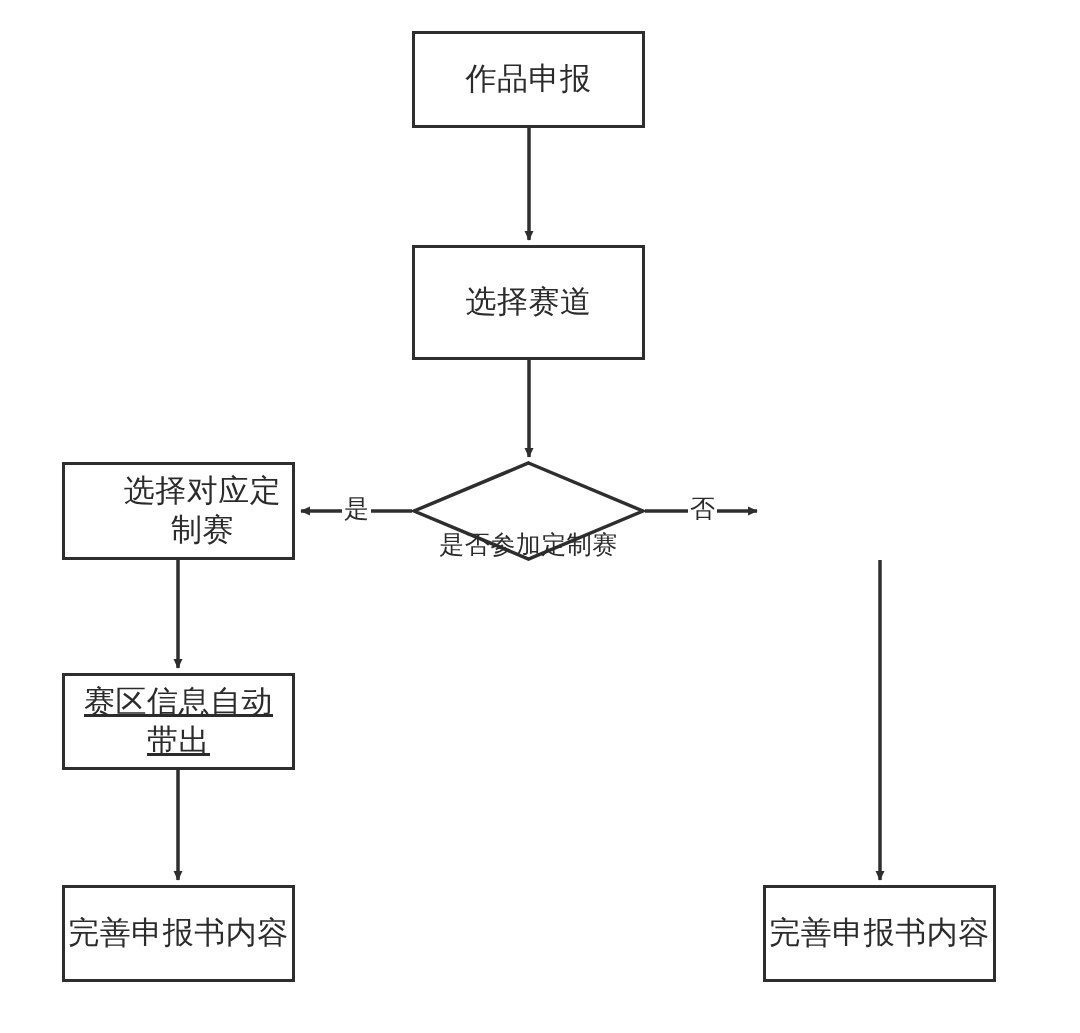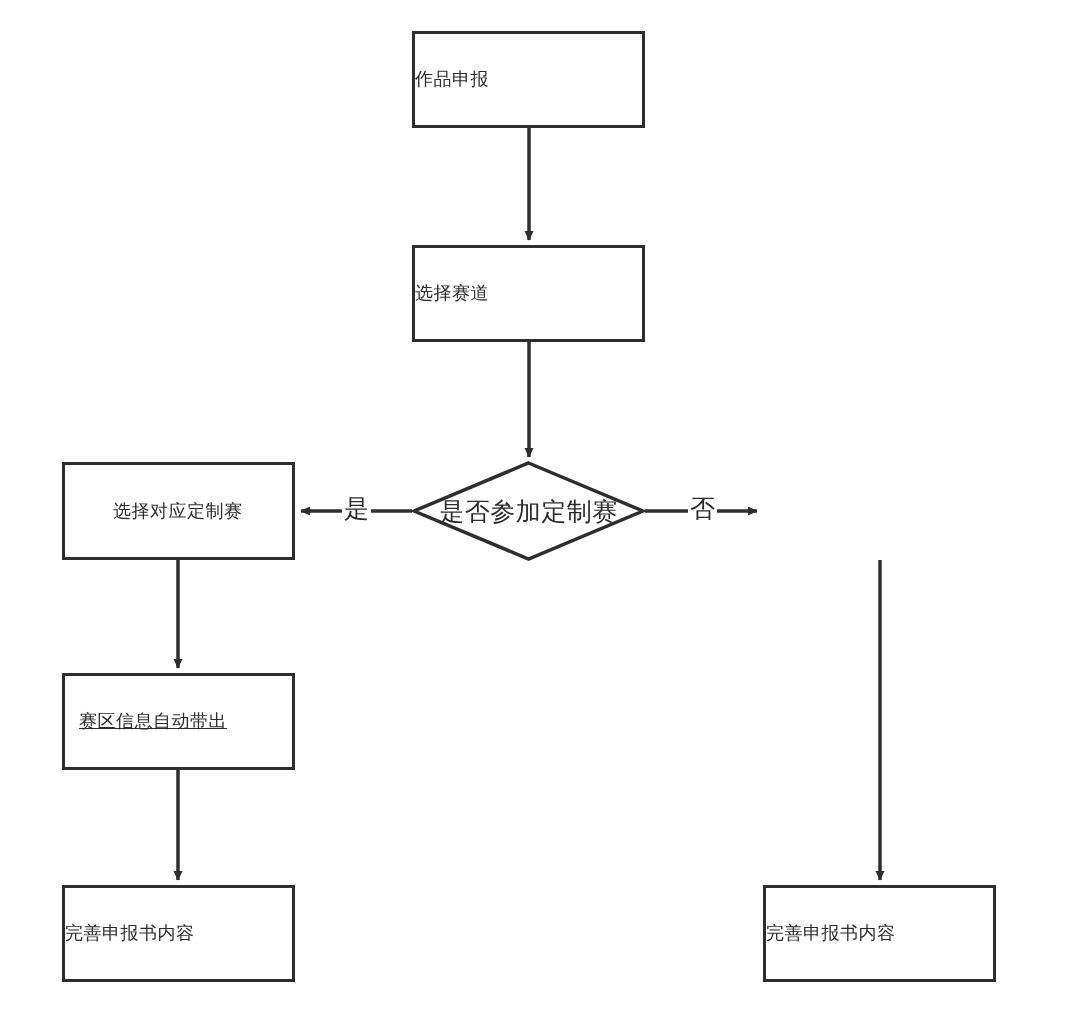--- a/index.html
+++ b/index.html
@@ -16,24 +16,24 @@
     width: 1080px;
     height: 1033px;
     background: #ffffff;
     overflow: hidden;
   }
   .node {
     position: absolute;
     box-sizing: border-box;
     display: flex;
     align-items: center;
-    justify-content: flex-start;
+    justify-content: center;
     text-align: center;
     color: #2b2b2b;
-    font-size: 18px;
+    font-size: 31px;
     line-height: 1.25;
     letter-spacing: 0.5px;
   }
   .box {
     border: 3px solid #2e2e2e;
     background: #ffffff;
   }
   .diamond-wrap {
     position: absolute;
     display: flex;
@@ -98,25 +98,25 @@
 
     <line x1="178" y1="770" x2="178" y2="880" stroke="#2e2e2e" stroke-width="3.5" marker-end="url(#arrowhead)"></line>
 
     <line x1="880" y1="560" x2="880" y2="880" stroke="#2e2e2e" stroke-width="3.5" marker-end="url(#arrowhead)"></line>
   </svg>
 
   <div class="node box" style="left:412px; top:31px; width:233px; height:97px;">
     <span>作品申报</span>
   </div>
 
-  <div class="node box" style="left:412px; top:245px; width:233px; height:97px;">
+  <div class="node box" style="left:412px; top:245px; width:233px; height:115px;">
     <span>选择赛道</span>
   </div>
 
-  <div class="diamond-wrap" style="left:412px; top:461px; width:233px; height:100px;">
+  <div class="diamond-wrap" style="left:412px; top:461px; width:233px; height:100px;align-items:flex-end;">
     <svg class="diamond-shape" viewBox="0 0 233 100" preserveAspectRatio="none">
       <polygon points="116.5,2 231,50 116.5,98 2,50" fill="#ffffff" stroke="#2e2e2e" stroke-width="3.5"></polygon>
     </svg>
     <span class="diamond-label">是否参加定制赛</span>
   </div>
 
   <div class="edge-label" style="left:342px; top:496px;">是</div>
 
   <div class="edge-label" style="left:688px; top:496px;">否</div>
 

